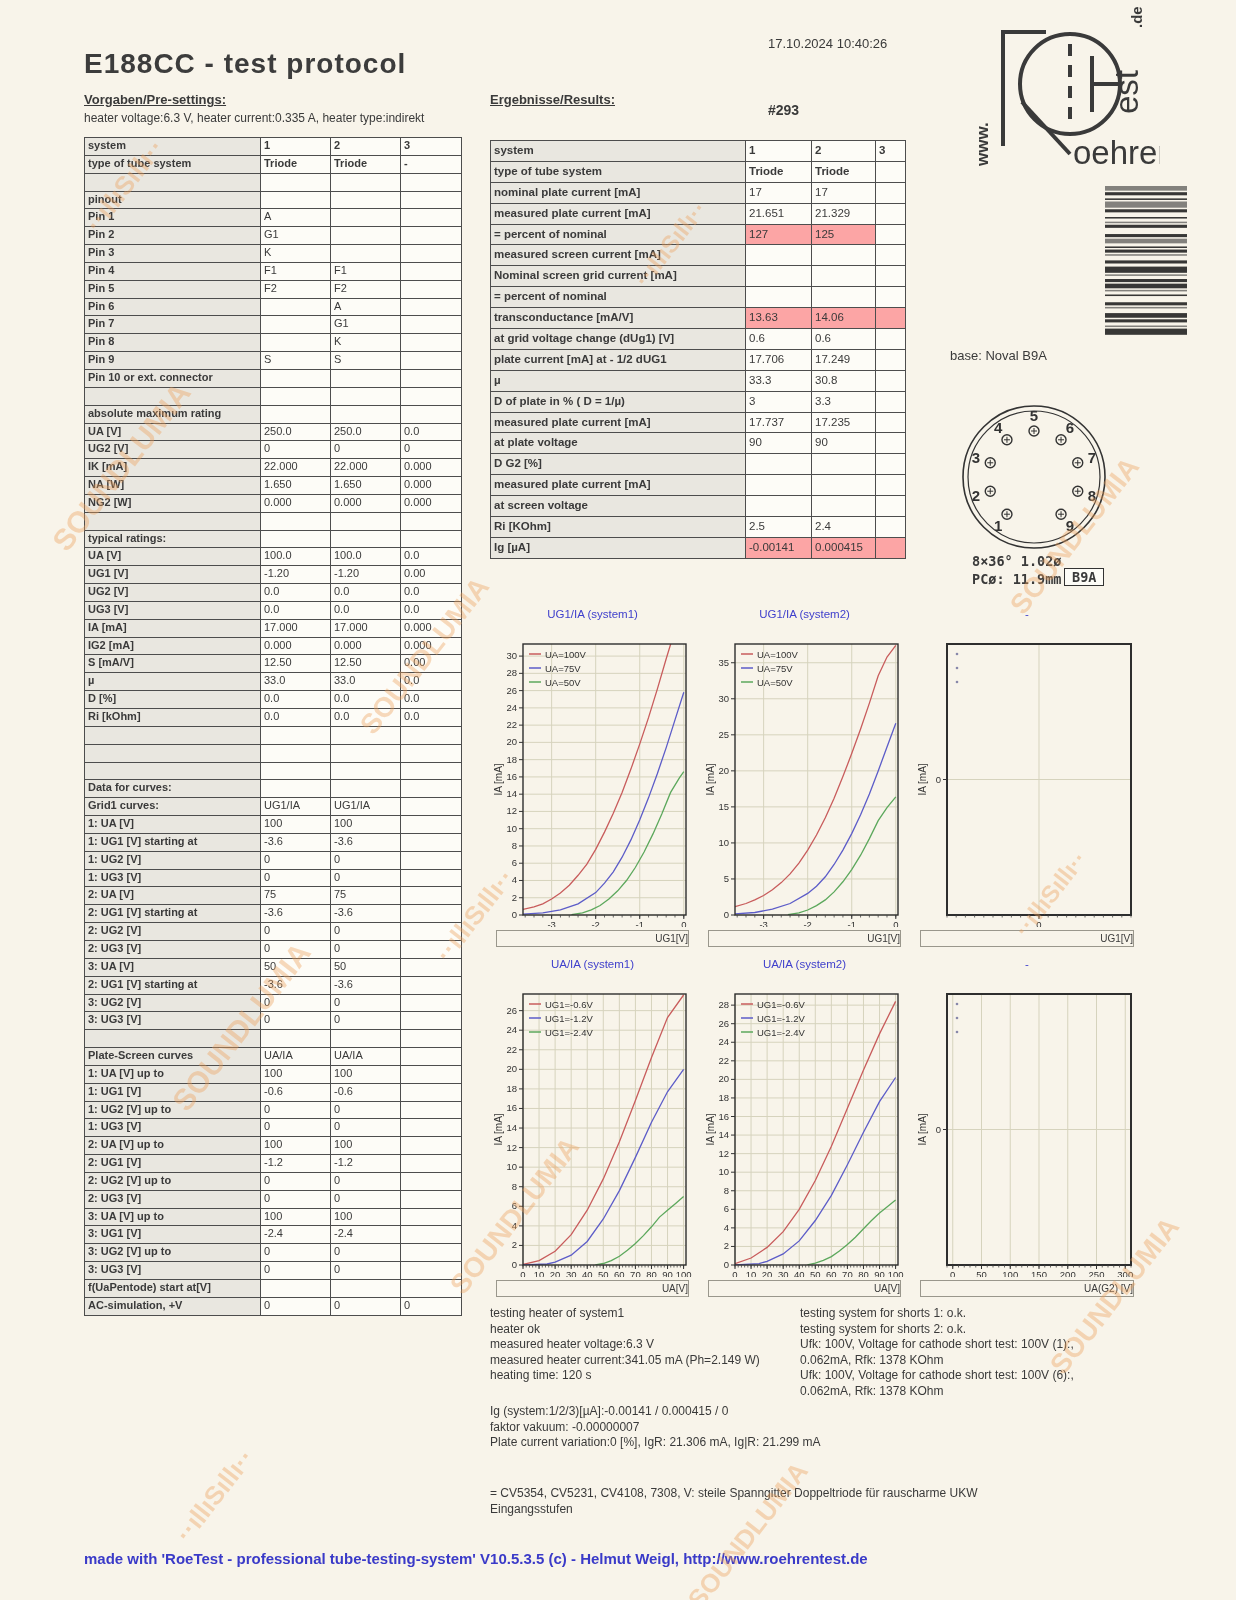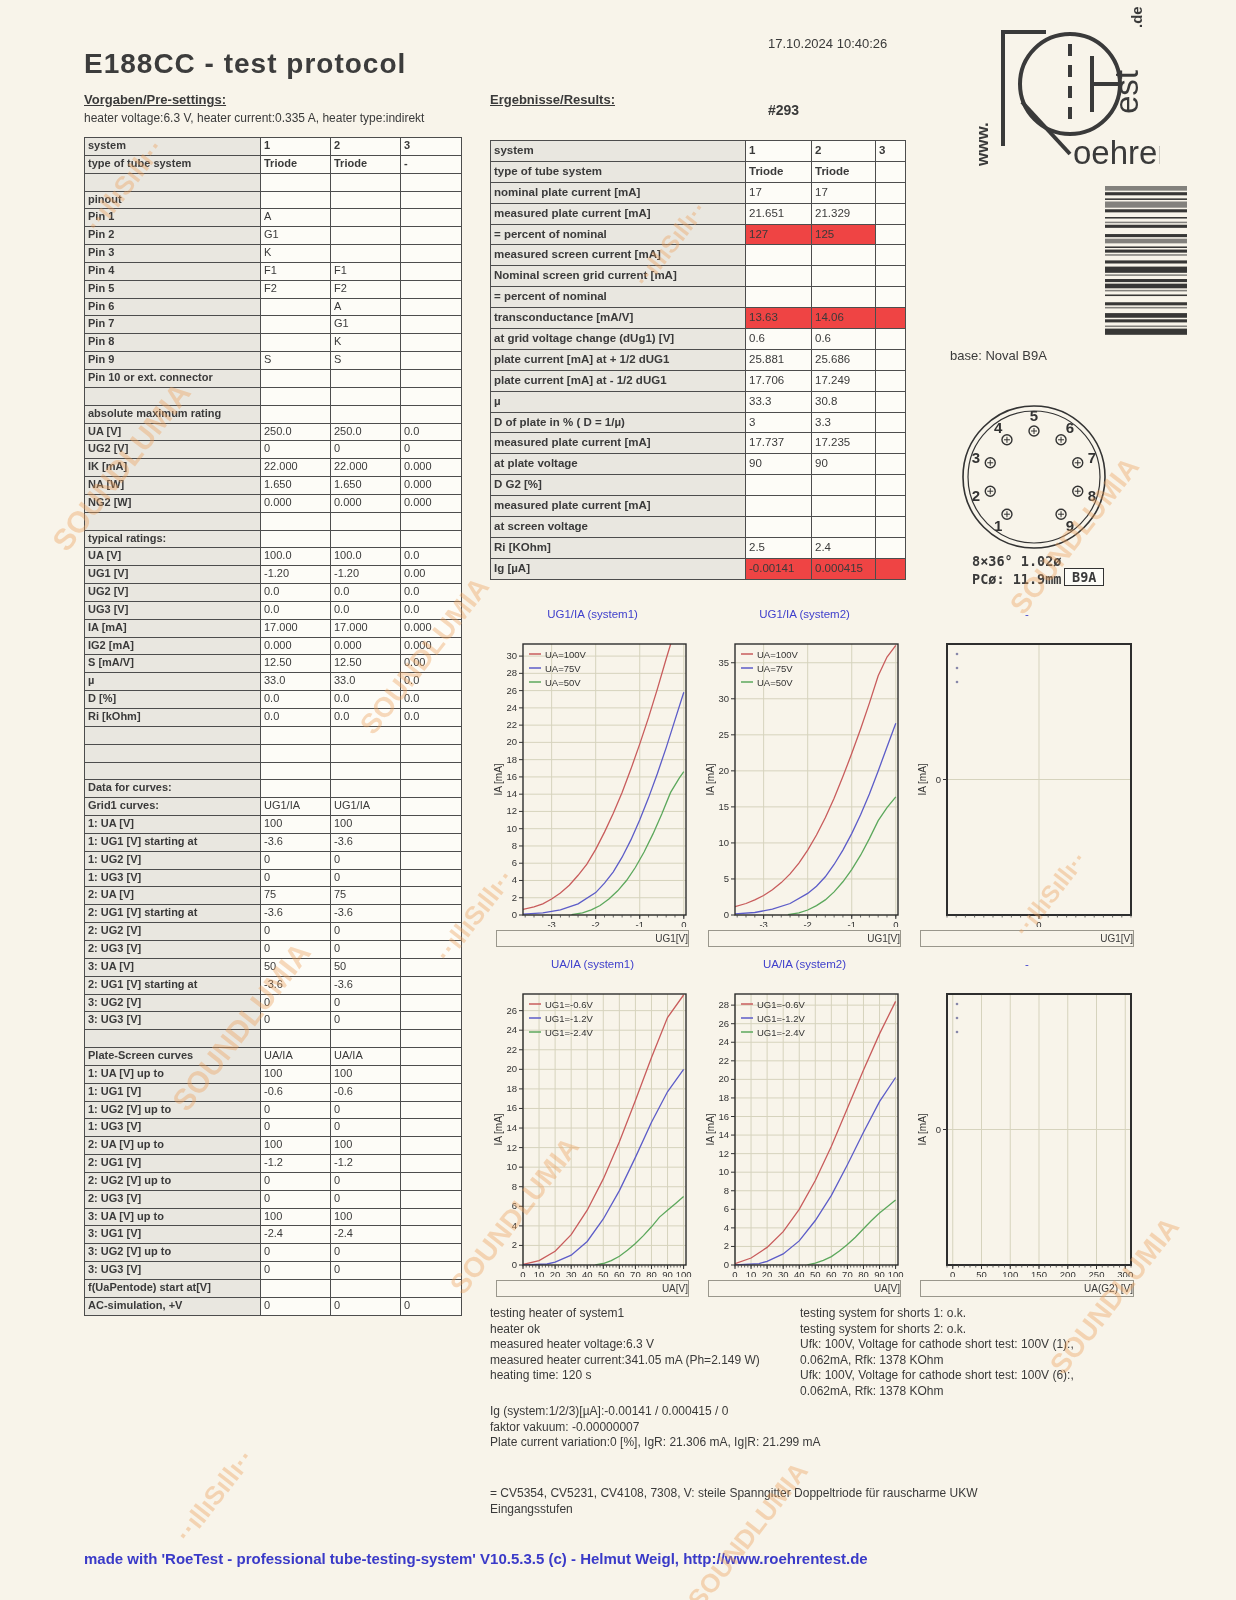--- a/index.html
+++ b/index.html
@@ -15,21 +15,21 @@
   #res-head{left:490px;top:92px;}
   #heater-line{left:84px;top:111px;font-size:12px;}
   
   .tbl{position:absolute;border:1px solid #4d4d4d;border-right:none;border-bottom:none;z-index:2;}
   .trow{display:flex;}
   .tcell{border-right:1px solid #4d4d4d;border-bottom:1px solid #4d4d4d;
          font-size:11px;line-height:1.1;padding:1px 3px 0 3px;box-sizing:border-box;
          overflow:hidden;white-space:nowrap;background:#fdfcf7;}
   .lbl{font-weight:bold;background:#e9e7e0;}
   .hv{font-weight:bold;}
-  .green{background:#ef4444;}
+  .green{background:#fca5a5;}
   #pre-table{left:84px;top:137px;}
   #pre-table .tcell{height:17.85px;}
   #pre-table .c0{width:176px;} #pre-table .c1{width:70px;} #pre-table .c2{width:70px;} #pre-table .c3{width:61px;}
   #res-table{left:490px;top:140px;}
   #res-table .tcell{height:20.9px;font-size:11.5px;padding-top:3px;}
   #res-table .c0{width:255px;} #res-table .c1{width:66px;} #res-table .c2{width:64px;} #res-table .c3{width:30px;}
   
   #base-label{left:950px;top:348px;font-size:13px;}
   #socket-caption{left:952px;top:552px;font-family:"DejaVu Sans Mono",monospace;font-size:13.5px;font-weight:bold;line-height:1.35;margin-left:20px;}
   #b9a-badge{left:1064px;top:568px;border:1.5px solid #333;padding:0 7px;font-family:"DejaVu Sans Mono",monospace;font-size:13.5px;font-weight:bold;background:#fdfcf7;}
@@ -594,26 +594,20 @@
     <div class="trow">
       <div class="tcell c0 lbl">transconductance [mA/V]</div>
       <div class="tcell c1 green">13.63</div>
       <div class="tcell c2 green">14.06</div>
       <div class="tcell c3 green"></div>
     </div>
     <div class="trow">
       <div class="tcell c0 lbl">at grid voltage change (dUg1) [V]</div>
       <div class="tcell c1">0.6</div>
       <div class="tcell c2">0.6</div>
-      <div class="tcell c3"></div>
-    </div>
-    <div class="trow">
-      <div class="tcell c0 lbl">plate current [mA] at + 1/2 dUG1</div>
-      <div class="tcell c1">25.881</div>
-      <div class="tcell c2">25.686</div>
       <div class="tcell c3"></div>
     </div>
     <div class="trow">
       <div class="tcell c0 lbl">plate current [mA] at - 1/2 dUG1</div>
       <div class="tcell c1">17.706</div>
       <div class="tcell c2">17.249</div>
       <div class="tcell c3"></div>
     </div>
     <div class="trow">
       <div class="tcell c0 lbl">µ</div>

